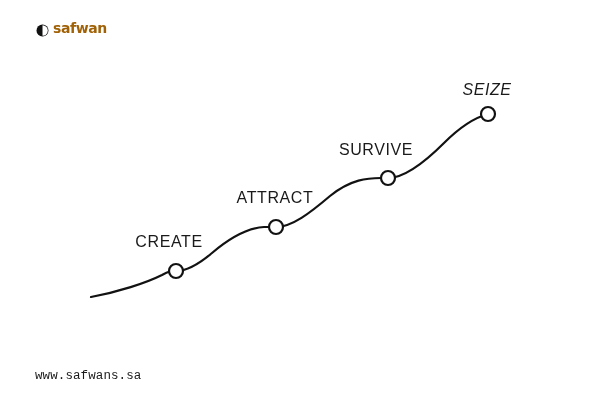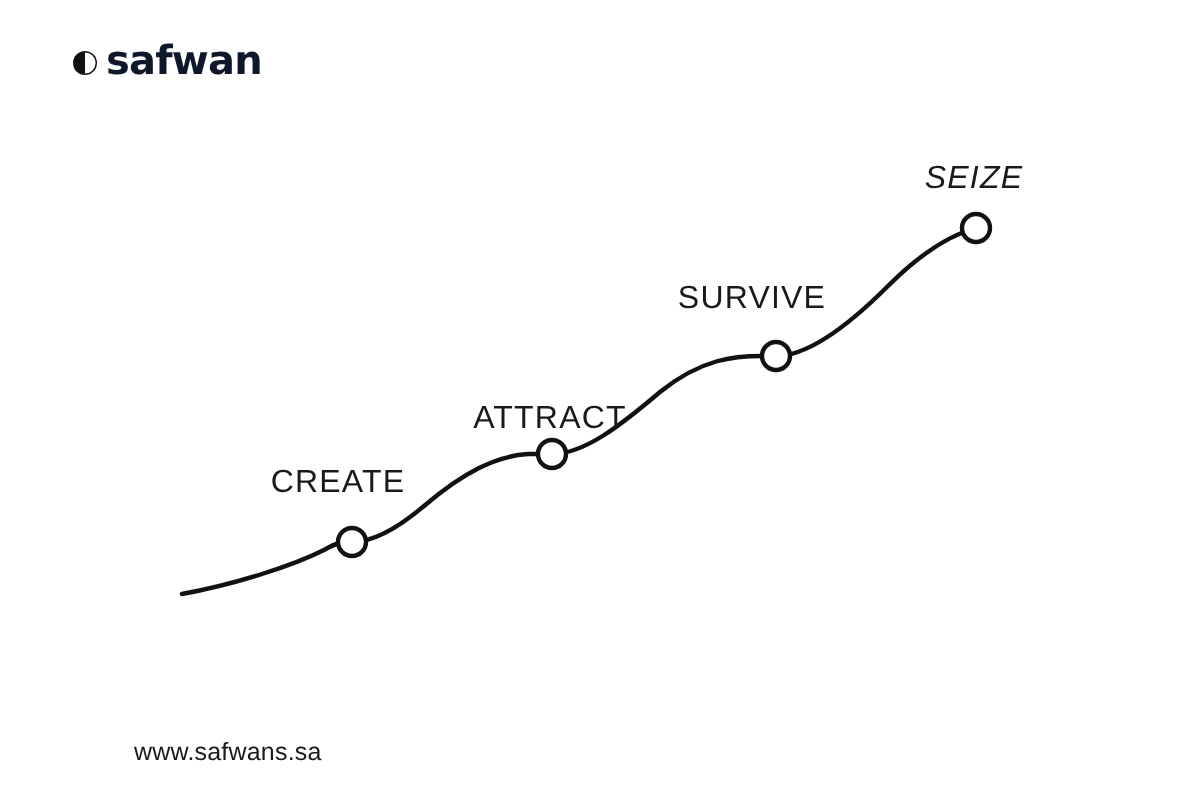--- a/index.html
+++ b/index.html
@@ -28,24 +28,24 @@
     gap: 4px;
   }
   .brand-mark {
     display: block;
     width: 13px;
     height: 13px;
     margin-top: 3px;
   }
   .brand-name {
     font-family: "DejaVu Sans", sans-serif;
-    font-size: 20px;
+    font-size: 14px;
     font-weight: 700;
     letter-spacing: -0.4px;
-    color: #0f172a;
+    color: #a16207;
     line-height: 1;
   }
 
   
   .curve-svg {
     position: absolute;
     left: 0;
     top: 0;
     width: 600px;
     height: 401px;
@@ -75,27 +75,26 @@
     white-space: nowrap;
     transform: translateX(-50%);
     line-height: 1;
   }
 
   
   .footer-url {
     position: absolute;
     left: 35px;
     top: 370px;
-    font-family: Liberation Sans, sans-serif;
+    font-family: Liberation Mono, monospace;
     font-size: 12.5px;
     font-weight: 400;
     letter-spacing: 0.1px;
     color: #1a1a1a;
     line-height: 1;
-    margin-left: 32px;
   }
 </style>
 </head>
 <body>
 
 <div id="canvas">
 
   <div class="brand">
     <span class="brand-mark">
       <svg viewBox="0 0 13 13" width="13" height="13" aria-hidden="true">
@@ -111,20 +110,20 @@
     <g>
         <circle class="node-circle" cx="176" cy="271" r="7" fill="#ffffff" stroke="#121212"></circle>
         <circle class="node-circle" cx="276" cy="227" r="7" fill="#ffffff" stroke="#121212"></circle>
         <circle class="node-circle" cx="388" cy="178" r="7" fill="#ffffff" stroke="#121212"></circle>
         <circle class="node-circle" cx="488" cy="114" r="7" fill="#ffffff" stroke="#121212"></circle>
       </g>
   </svg>
 
   <div>
       <div class="stage-label" style="left: 169px; top: 234px;">CREATE</div>
-      <div class="stage-label" style="left: 275px; top: 190px; margin-top: 12px;">ATTRACT</div>
+      <div class="stage-label" style="left: 275px; top: 190px;">ATTRACT</div>
       <div class="stage-label" style="left: 376px; top: 142px;">SURVIVE</div>
       <div class="stage-label" style="left: 487px; top: 82px; font-style: italic;">SEIZE</div>
     </div>
 
   <div class="footer-url">www.safwans.sa</div>
 
 </div>
 
 </body></html>

